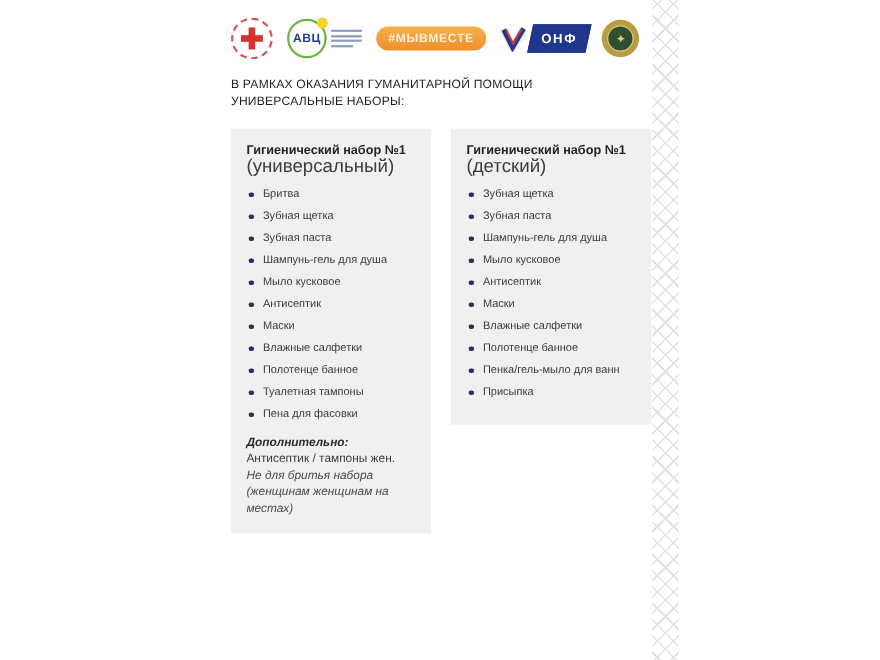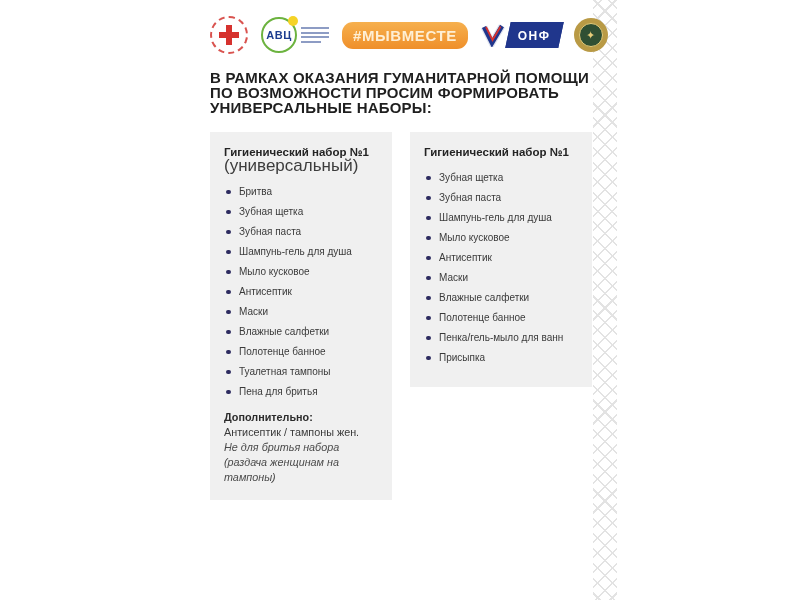--- a/index.html
+++ b/index.html
@@ -29,48 +29,48 @@
   .avc-circle { position: relative; width: 36px; height: 36px; border: 2.5px solid #6cb33f; border-radius: 50%;
                 display: flex; align-items: center; justify-content: center; }
   .avc-circle .avc-text { font-size: 11px; font-weight: bold; color: #1c3d8f; letter-spacing: .5px; }
   .avc-dot { position: absolute; right: -3px; top: -3px; width: 10px; height: 10px; border-radius: 50%; background: #f5d327; }
   .avc-lines { display: flex; flex-direction: column; gap: 2.5px; }
   .avc-lines i { display: block; width: 28px; height: 2px; background: #8d9cc4; }
   .avc-lines i:last-child { width: 20px; }
 
   .logo-myvmeste { flex: 0 0 auto; padding: 5px 11px; border-radius: 11px;
     background: linear-gradient(180deg, #f6b04e, #ef8f2a);
-    color: rgba(255,245,225,0.92); font-size: 15px; font-weight: bold; letter-spacing: .6px; }
+    color: rgba(255,245,225,0.92); font-size: 11px; font-weight: bold; letter-spacing: .6px; }
 
   .logo-onf { display: flex; align-items: center; gap: 3px; flex: 0 0 auto; }
   .onf-check { width: 24px; height: 24px; }
   .onf-box { background: #20368c; transform: skewX(-12deg); padding: 3px 9px; border: 1.5px solid #20368c; }
   .onf-box span { display: inline-block; transform: skewX(12deg); color: #ffffff; font-weight: bold; font-size: 12px; letter-spacing: 1.5px; }
 
   .logo-emblem { position: relative; width: 34px; height: 34px; border-radius: 50%;
     background: #b99a45; display: flex; align-items: center; justify-content: center; flex: 0 0 auto; }
   .emblem-inner { width: 24px; height: 24px; border-radius: 50%; background: #2f4f33; border: 1.5px solid #e6cc7a;
     display: flex; align-items: center; justify-content: center; color: #e6cc7a; font-size: 11px; }
 
   
   .headline { margin: 12px 0 17px; }
-  .headline div { font-size: 15px; font-weight: bold; color: #1f1f1f; line-height: 15px; letter-spacing: .2px; }
+  .headline div { font-size: 11px; font-weight: normal; color: #1f1f1f; line-height: 15px; letter-spacing: .2px; }
 
   
   .panels { display: flex; gap: 18px; align-items: flex-start; }
   .panel { width: 186px; background: #f0f0f0; padding: 13px 14px 15px 14px; }
   .panel-title { font-size: 11.5px; font-weight: bold; color: #242424; line-height: 14px; }
   .panel-subtitle { font-size: 17px; color: #3c3c3c; line-height: 14px; }
 
   ul.kit-list { list-style: none; margin-top: 13px; }
   ul.kit-list li { position: relative; padding-left: 15px; margin-bottom: 8px; font-size: 10px; color: #3a3a3a; line-height: 12px; }
   ul.kit-list li::before { content: ""; position: absolute; left: 2px; top: 3.5px; width: 4.5px; height: 4.5px; border-radius: 50%; background: #2e2c60; }
 
   .extra { margin-top: 12px; font-size: 10.8px; color: #3a3a3a; line-height: 15px; }
-  .extra .extra-title { font-weight: bold; color: #2b2b2b; }
+  .extra .extra-title { font-weight: bold; color: #2b2b2b; font-style: italic; }
   .extra .extra-note { font-style: italic; color: #4a4a4a; }
 </style>
 </head>
 <body>
 
 <div class="page">
 
   <div class="pattern-strip"></div>
 
   <div class="content">
@@ -107,52 +107,52 @@
         </div>
       </div>
 
       <div class="logo-emblem">
         <div class="emblem-inner">✦</div>
       </div>
     </div>
 
     <div class="headline">
       <div>В РАМКАХ ОКАЗАНИЯ ГУМАНИТАРНОЙ ПОМОЩИ</div>
-      <div>ПО ВОЗМОЖНОСТИ ПРОСИМ ФОРМИРОВАТЬ</div>
       <div>УНИВЕРСАЛЬНЫЕ НАБОРЫ:</div>
     </div>
 
     <div class="panels">
 
       <div class="panel">
         <div class="panel-title">Гигиенический набор №1</div>
         <div class="panel-subtitle">(универсальный)</div>
         <ul class="kit-list">
             <li>Бритва</li>
             <li>Зубная щетка</li>
             <li>Зубная паста</li>
             <li>Шампунь-гель для душа</li>
             <li>Мыло кусковое</li>
             <li>Антисептик</li>
             <li>Маски</li>
             <li>Влажные салфетки</li>
             <li>Полотенце банное</li>
             <li>Туалетная тампоны</li>
-            <li>Пена для бритья</li>
+            <li>Пена для фасовки</li>
           </ul>
         <div class="extra">
           <div class="extra-title">Дополнительно:</div>
           <div>Антисептик / тампоны жен.</div>
           <div class="extra-note">Не для бритья набора</div>
-          <div class="extra-note">(раздача женщинам на тампоны)</div>
+          <div class="extra-note">(женщинам женщинам на местах)</div>
         </div>
       </div>
 
       <div class="panel">
         <div class="panel-title">Гигиенический набор №1</div>
+        <div class="panel-subtitle">(детский)</div>
         <ul class="kit-list">
             <li>Зубная щетка</li>
             <li>Зубная паста</li>
             <li>Шампунь-гель для душа</li>
             <li>Мыло кусковое</li>
             <li>Антисептик</li>
             <li>Маски</li>
             <li>Влажные салфетки</li>
             <li>Полотенце банное</li>
             <li>Пенка/гель-мыло для ванн</li>

